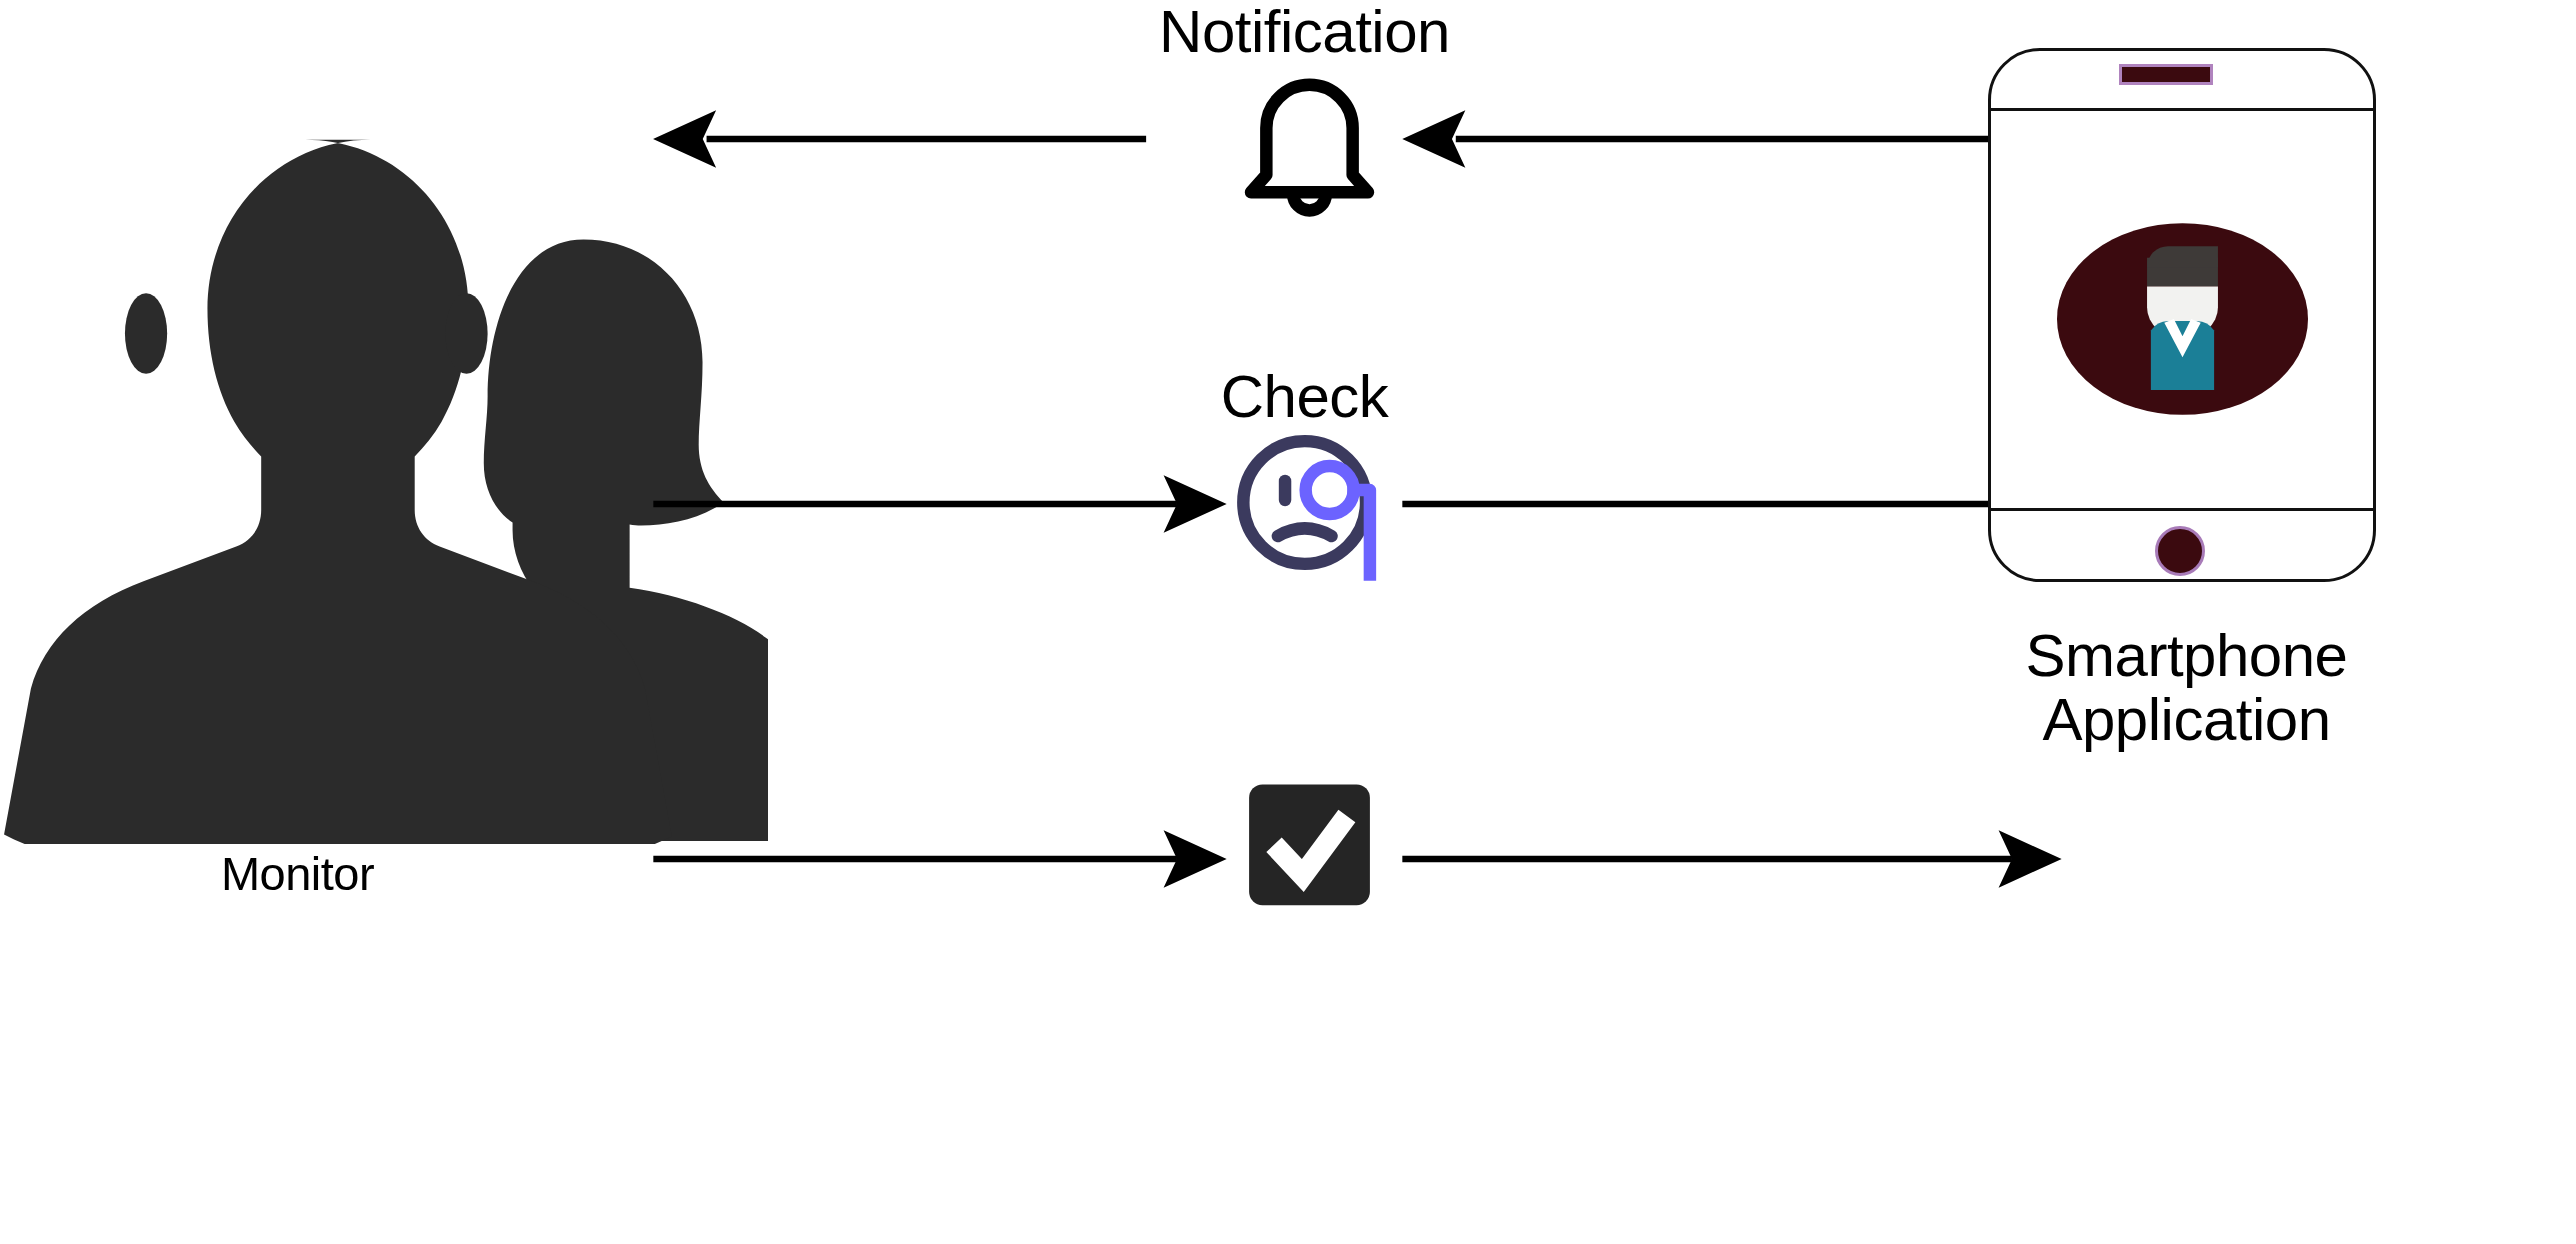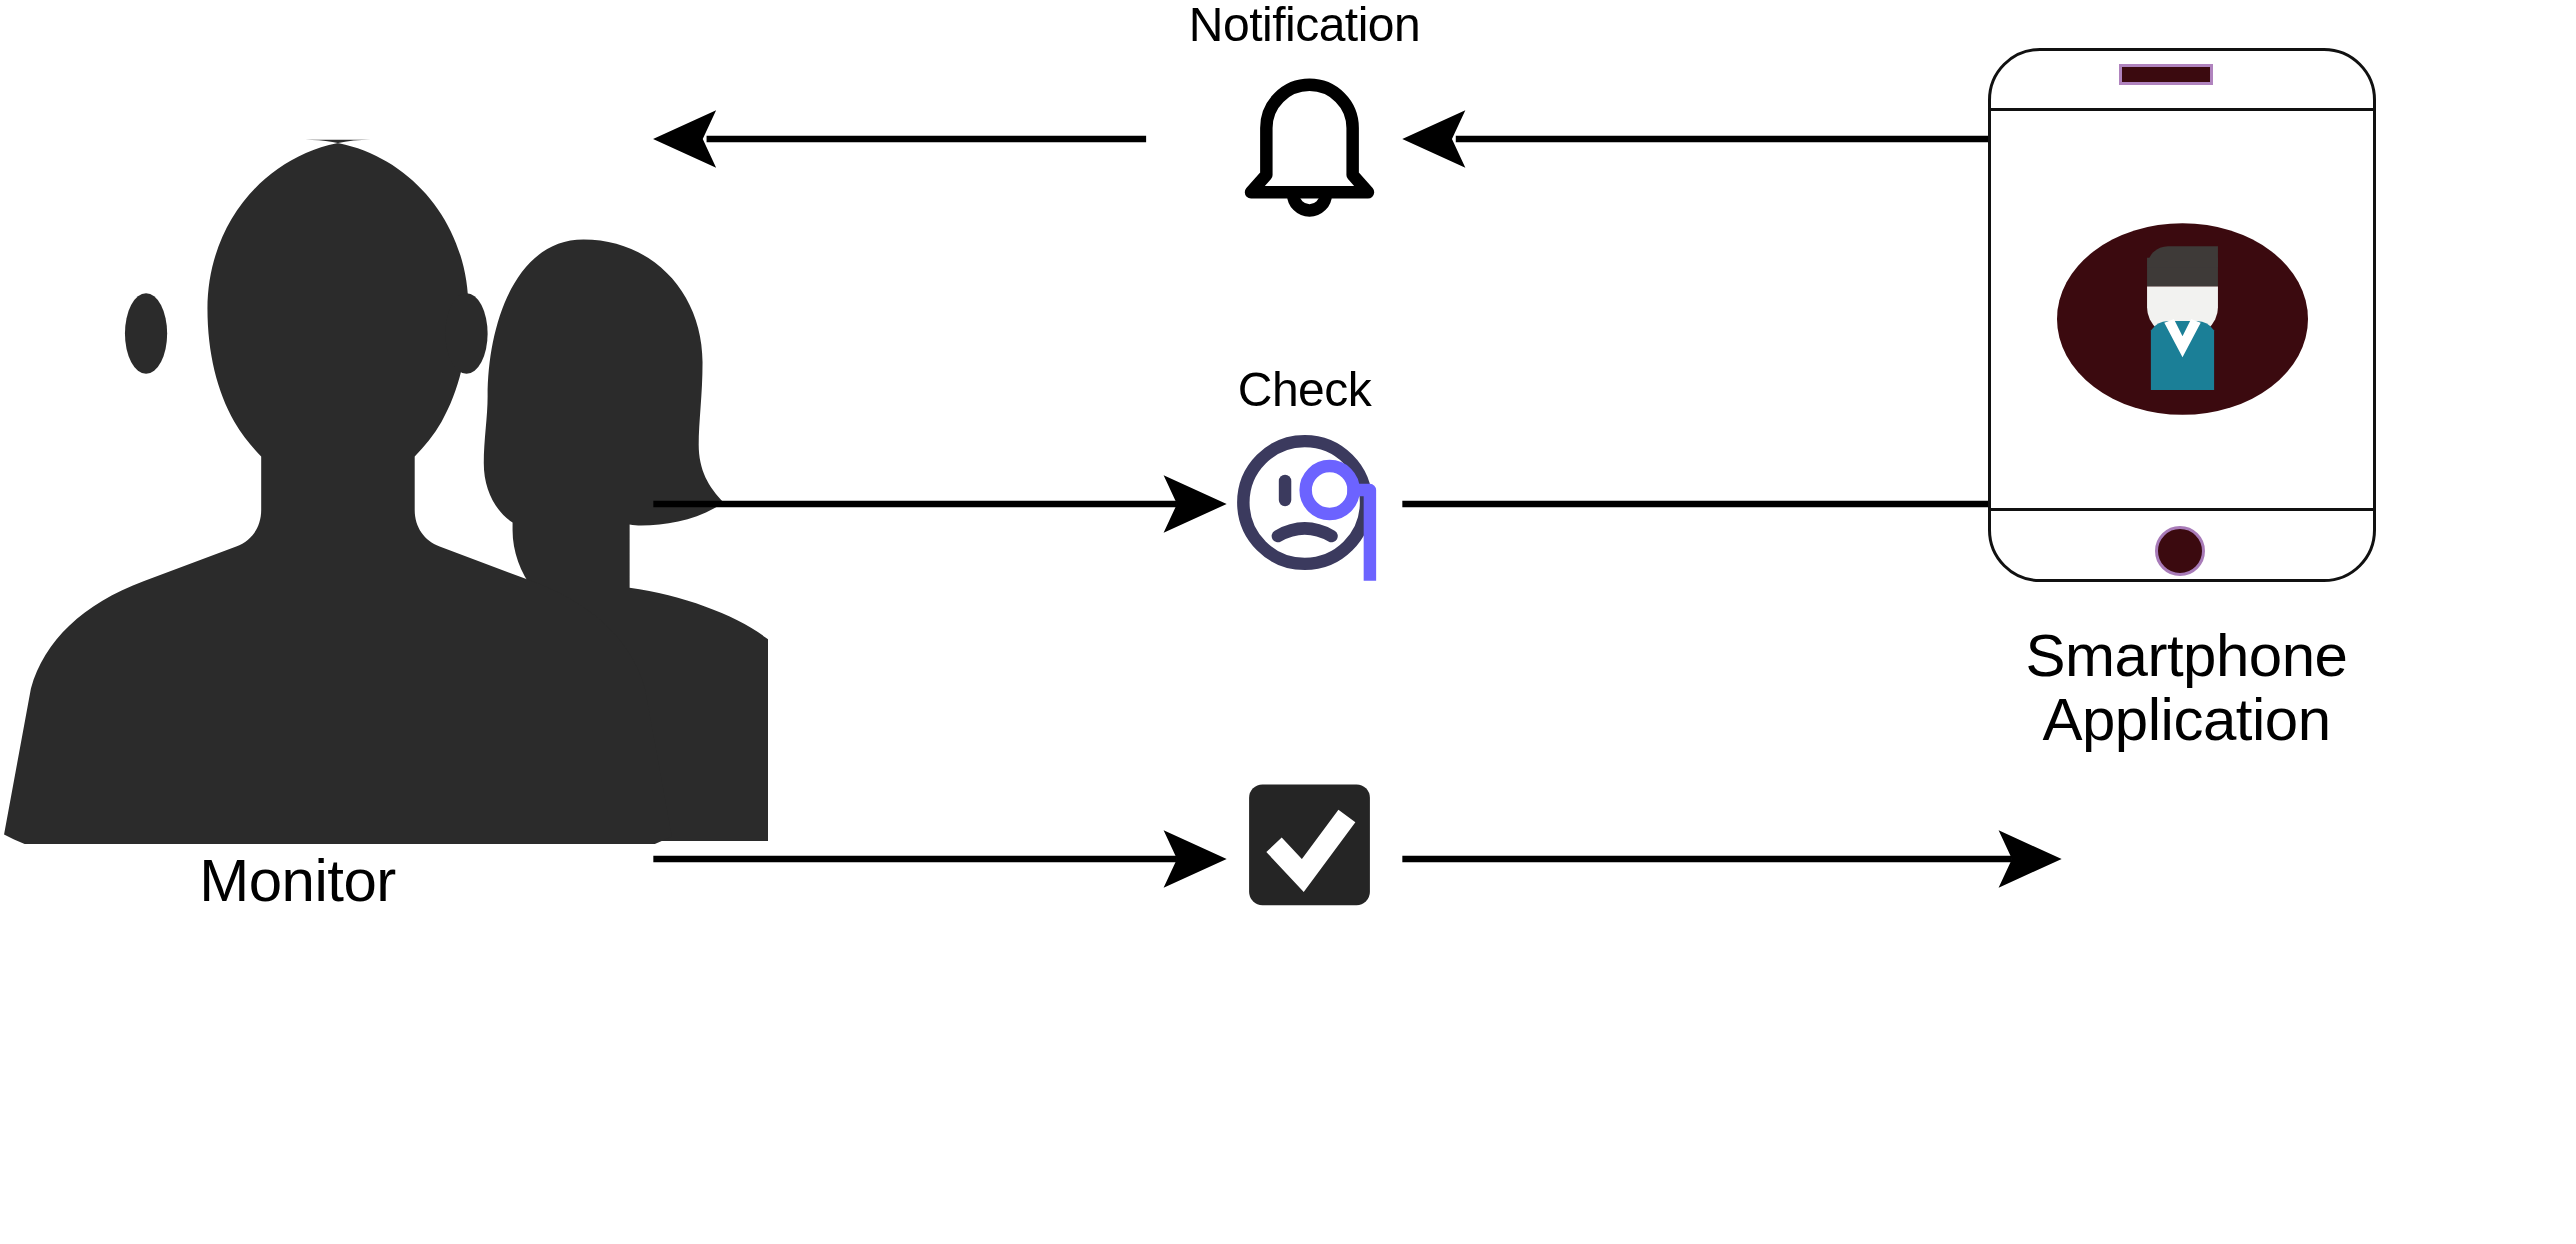--- a/index.html
+++ b/index.html
@@ -29,35 +29,35 @@
     width: 768px;
     height: 845px;
   }
   #monitor-figures { width: 768px; height: 710px; display:block; }
   #monitor-label {
     position: absolute;
     left: 0px;
     top: 715px;
     width: 595px;
     text-align: center;
-    font-size: 60px;
+    font-size: 47px;
     line-height: 1.05;
     letter-spacing: -0.5px;
     color: #000000;
     white-space: nowrap;
   }
 
   
   .flow-row { position: absolute; left: 729px; width: 1344px; }
   .flow-label {
     position: absolute;
     left: 422px;
     width: 307px;
     text-align: center;
-    font-size: 48px;
+    font-size: 60px;
     line-height: 1.05;
     letter-spacing: -0.5px;
     color: #000000;
     white-space: nowrap;
   }
   .flow-icon {
     position: absolute;
     left: 499px;
     width: 163px;
     height: 163px;

